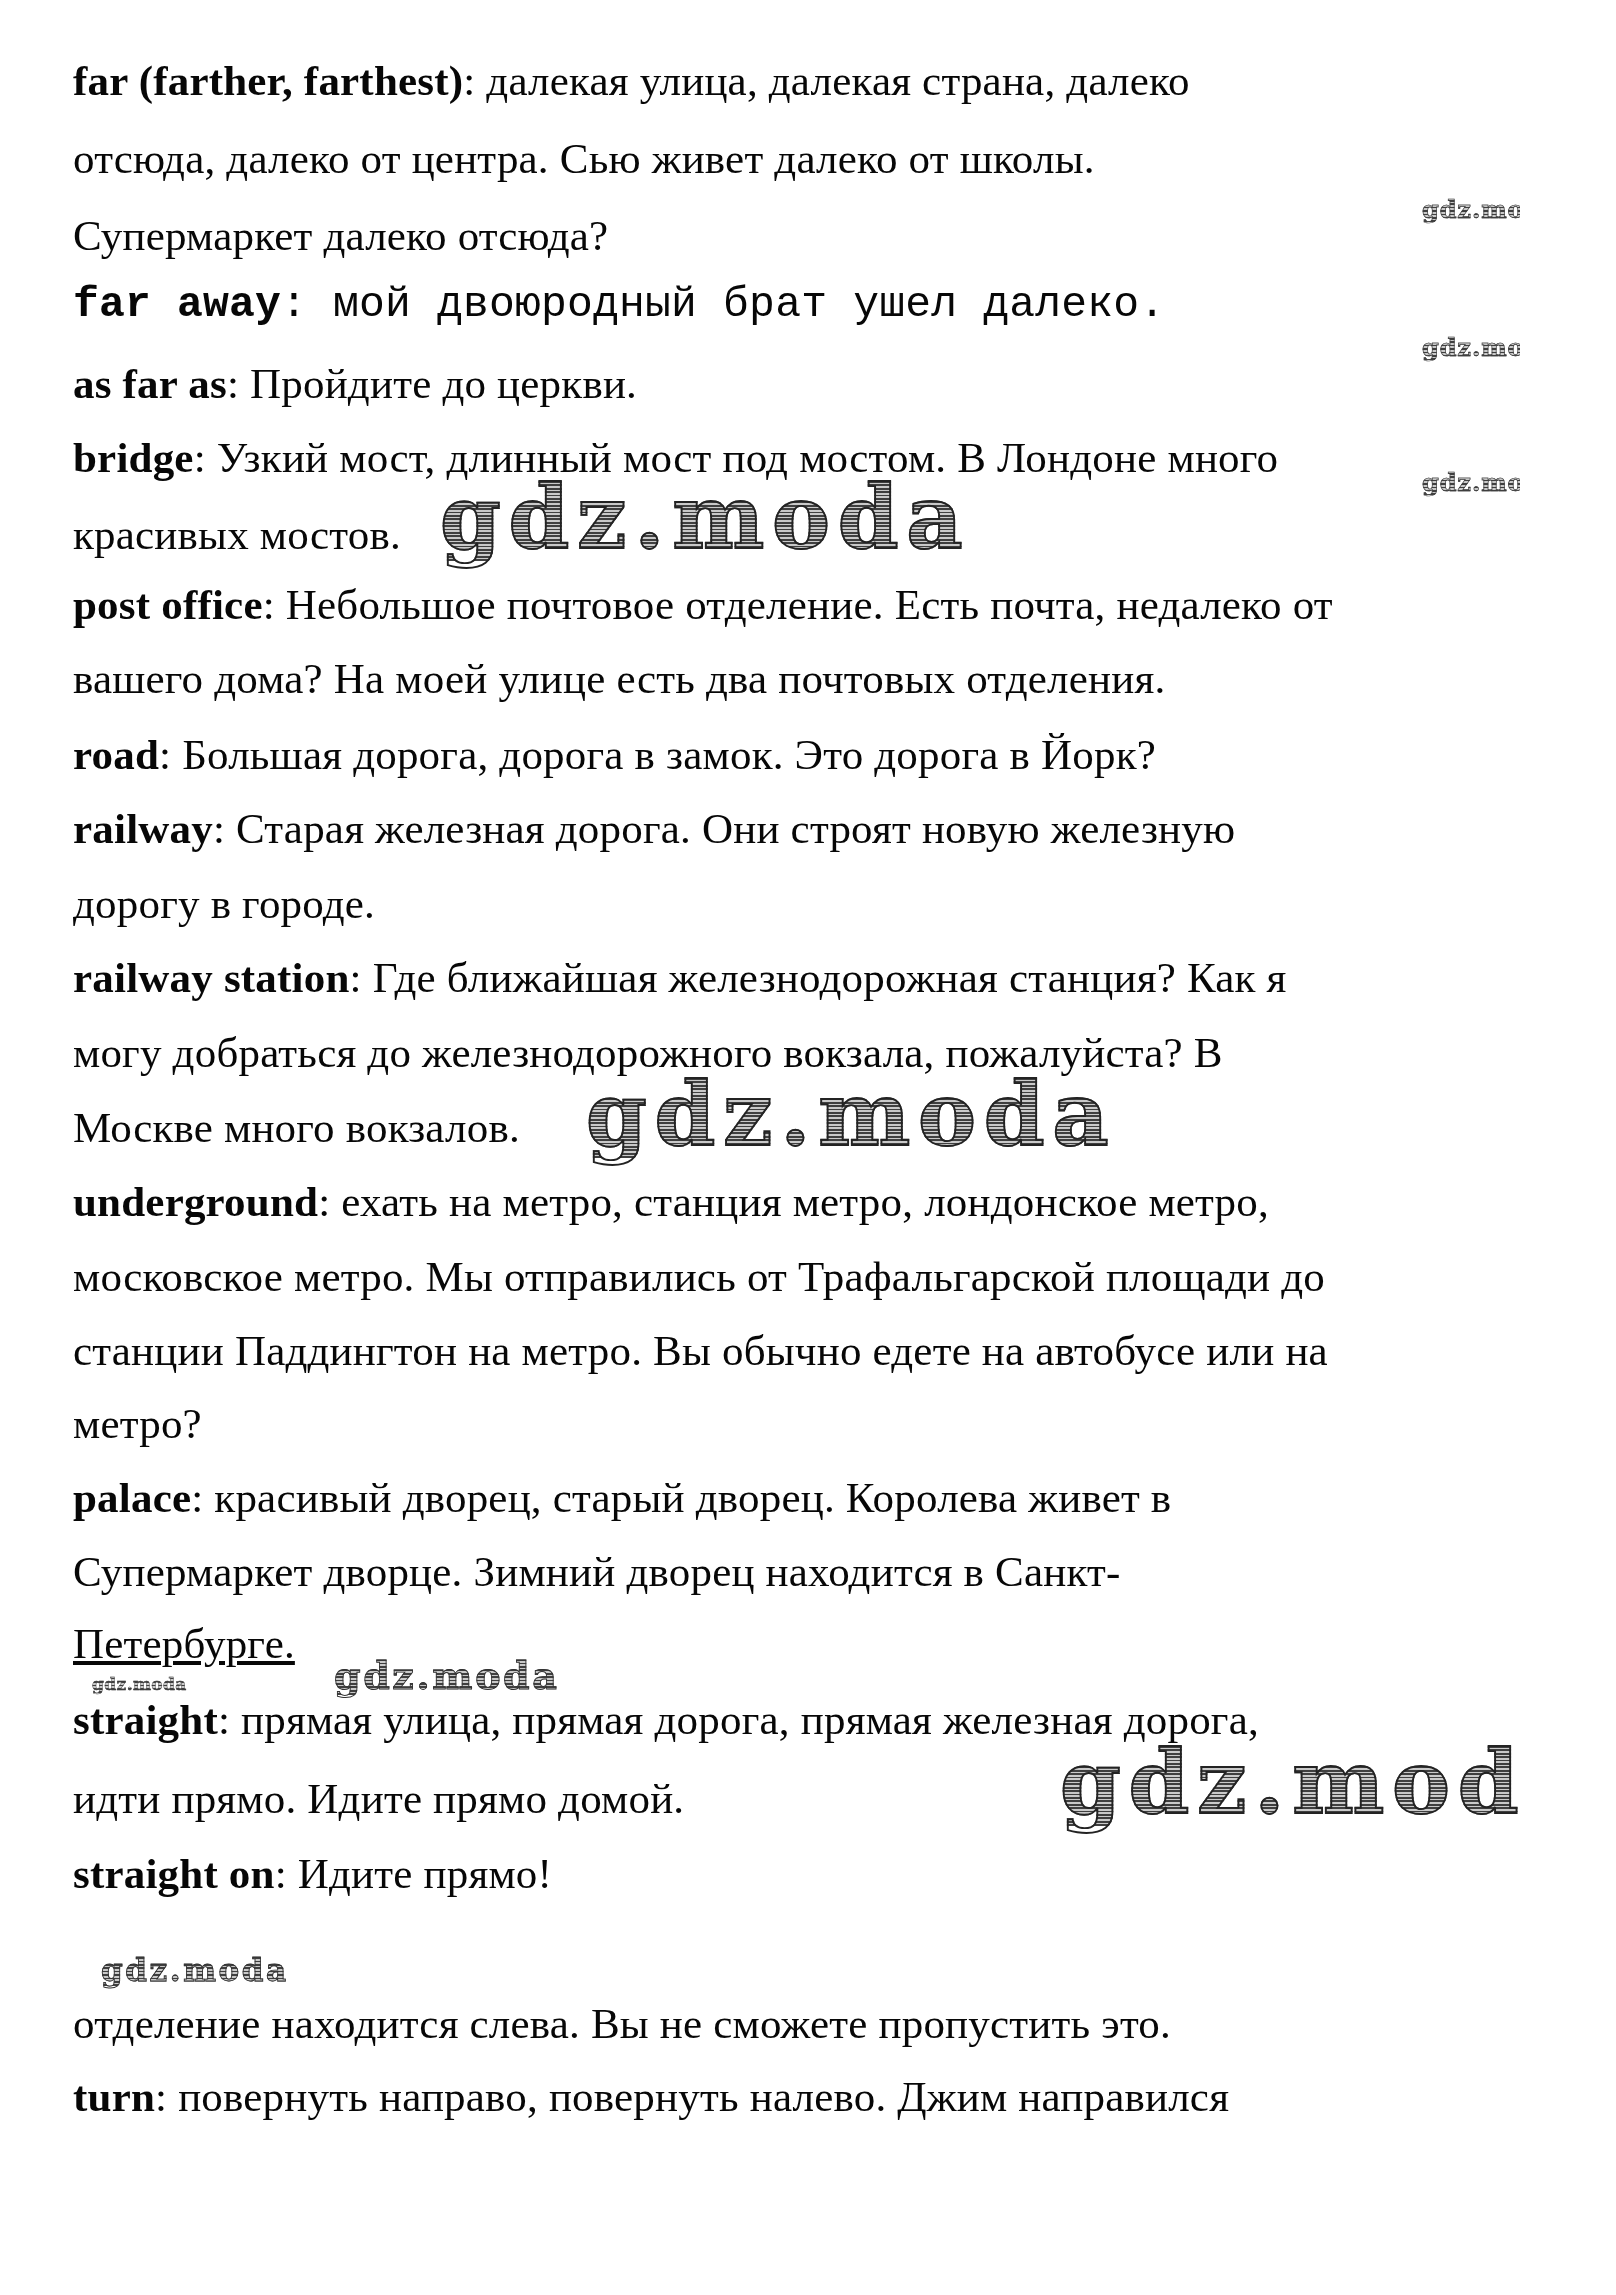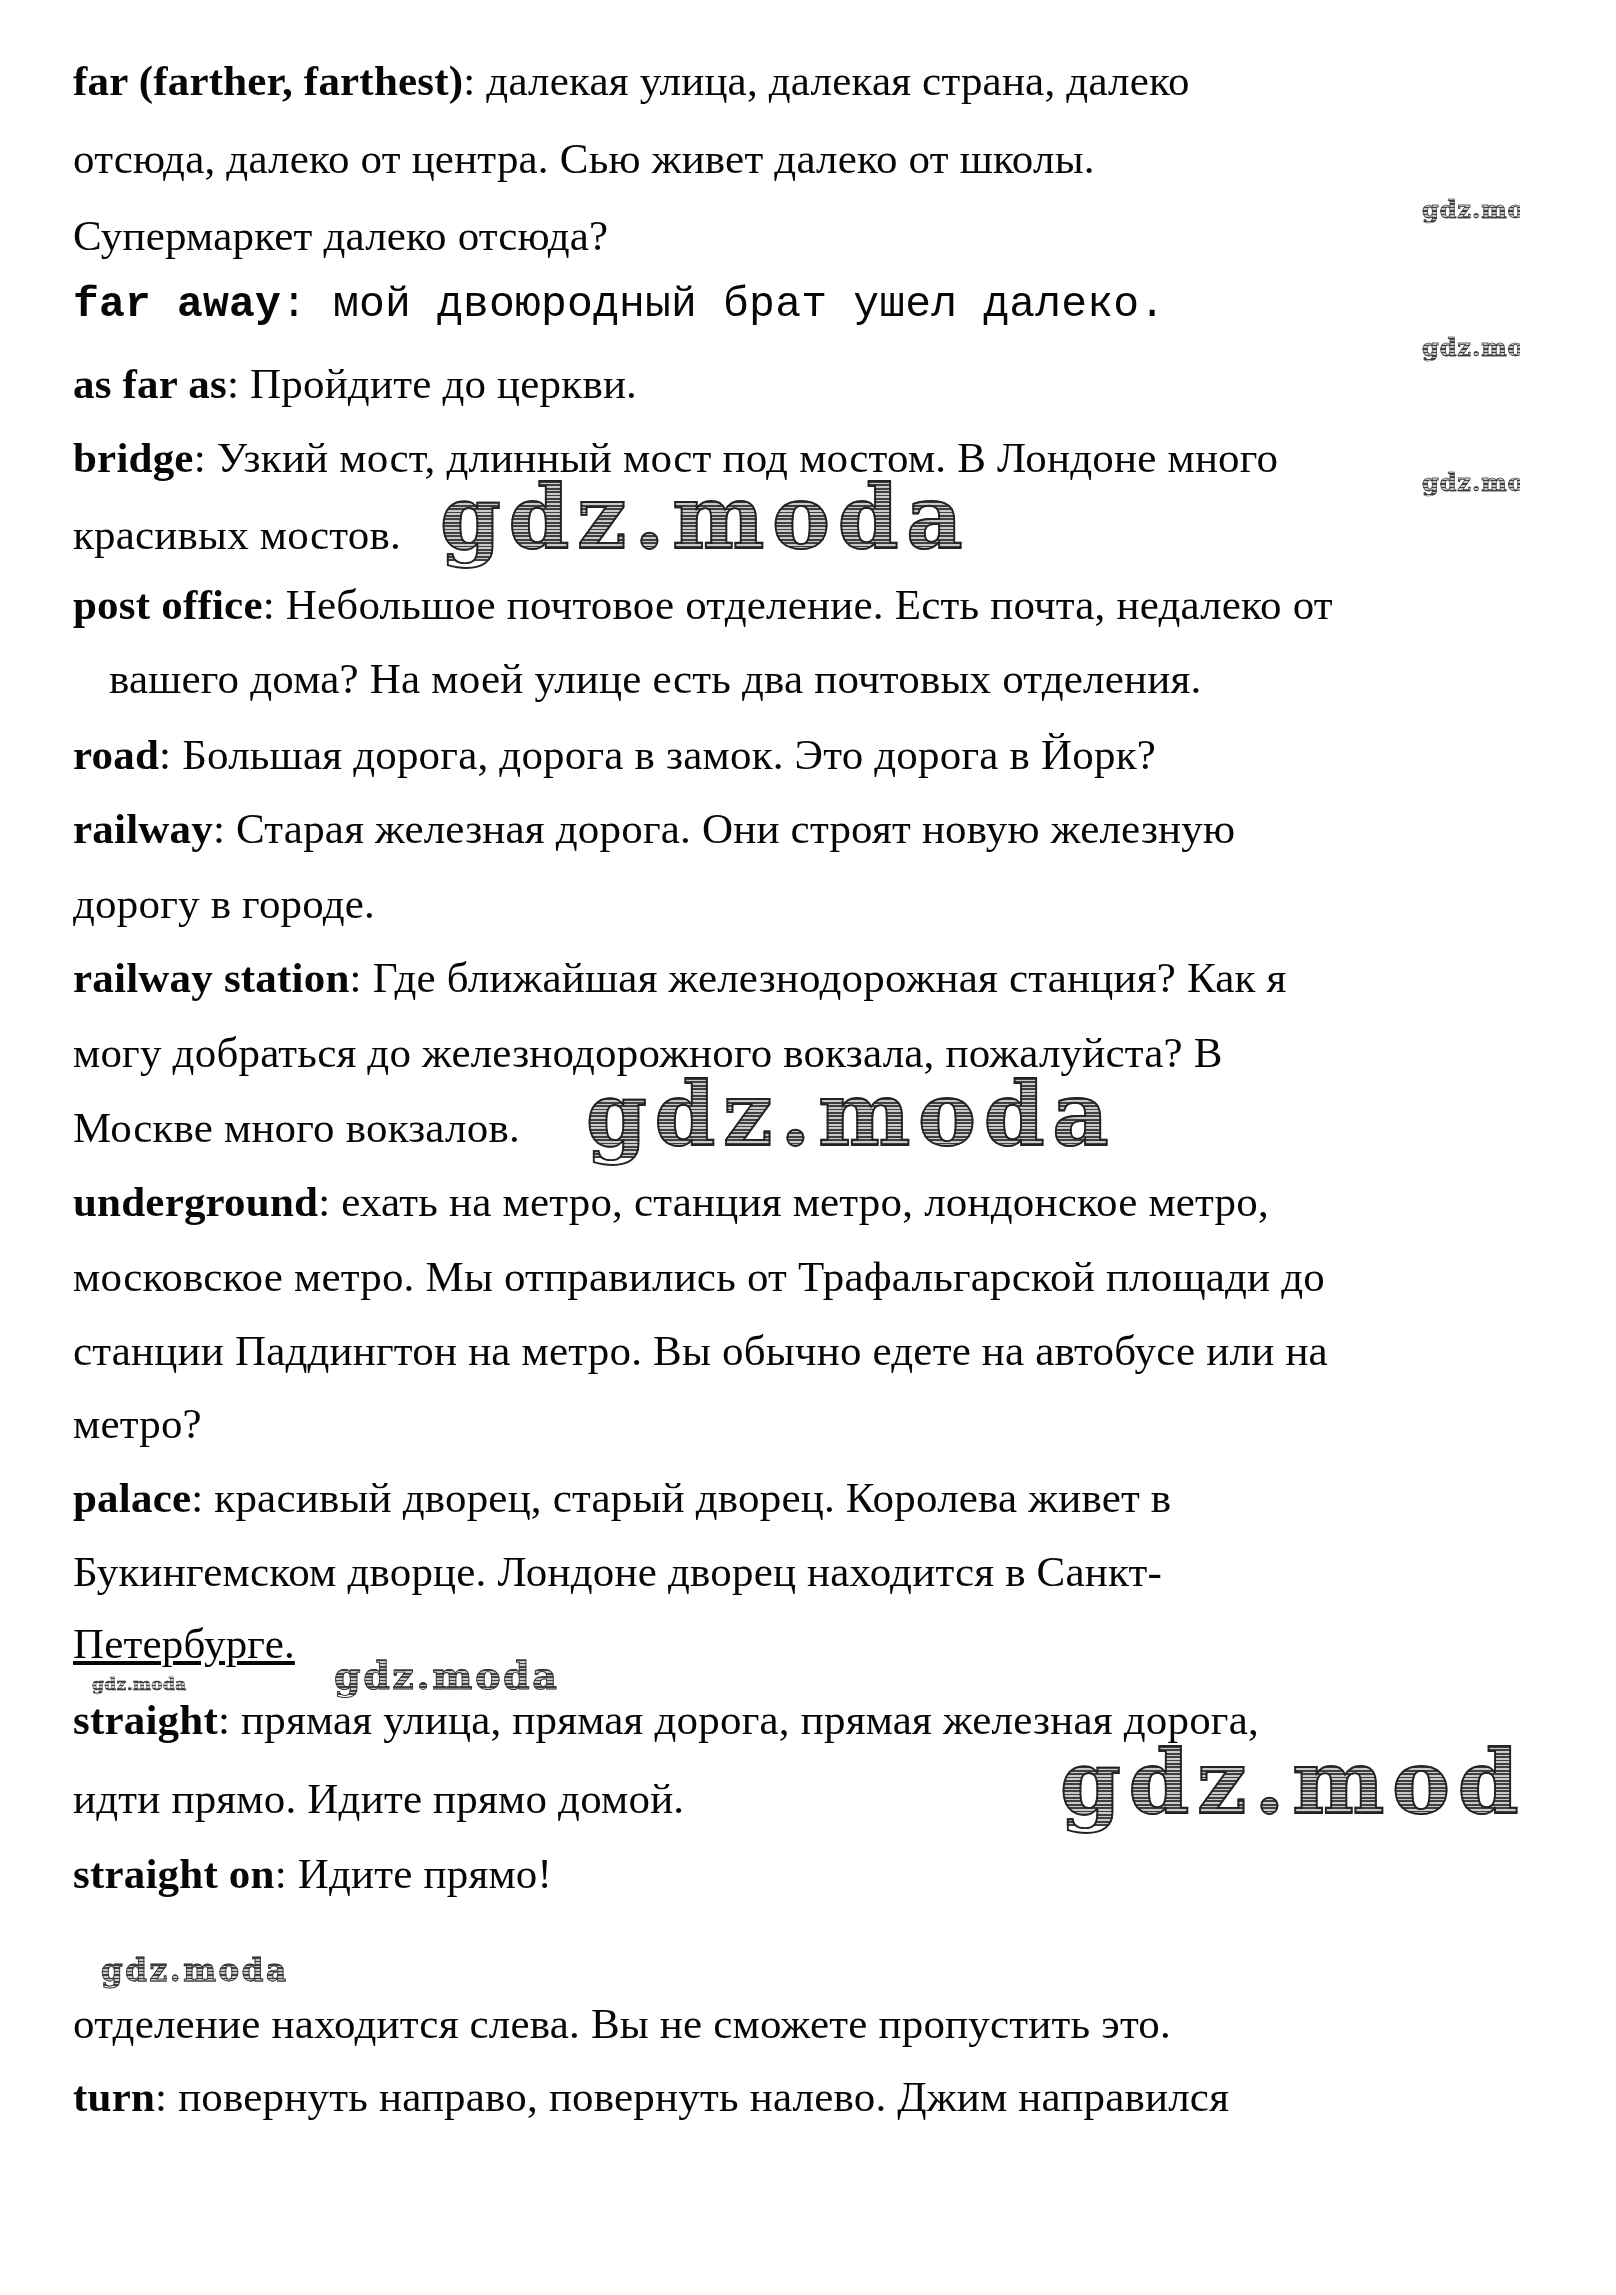--- a/index.html
+++ b/index.html
@@ -50,33 +50,33 @@
 
 <div class="page">
     <div class="line" style="top: 57px;"><span class="term">far (farther, farthest)</span><span>: далекая улица, далекая страна, далеко</span></div>
     <div class="line" style="top: 135px;"><span>отсюда, далеко от центра. Сью живет далеко от школы.</span></div>
     <div class="line" style="top: 212px;"><span>Супермаркет далеко отсюда?</span></div>
     <div class="line" style="top: 281px; font-family: Liberation Mono, monospace;"><span class="term">far away</span><span>: мой двоюродный брат ушел далеко.</span></div>
     <div class="line" style="top: 360px;"><span class="term">as far as</span><span>: Пройдите до церкви.</span></div>
     <div class="line" style="top: 434px;"><span class="term">bridge</span><span>: Узкий мост, длинный мост под мостом. В Лондоне много</span></div>
     <div class="line" style="top: 511px;"><span>красивых мостов.</span></div>
     <div class="line" style="top: 581px;"><span class="term">post office</span><span>: Небольшое почтовое отделение. Есть почта, недалеко от</span></div>
-    <div class="line" style="top: 655px; margin-left: 36px;"><span>вашего дома? На моей улице есть два почтовых отделения.</span></div>
+    <div class="line" style="top: 655px;"><span>вашего дома? На моей улице есть два почтовых отделения.</span></div>
     <div class="line" style="top: 731px;"><span class="term">road</span><span>: Большая дорога, дорога в замок. Это дорога в Йорк?</span></div>
     <div class="line" style="top: 805px;"><span class="term">railway</span><span>: Старая железная дорога. Они строят новую железную</span></div>
     <div class="line" style="top: 880px;"><span>дорогу в городе.</span></div>
     <div class="line" style="top: 954px;"><span class="term">railway station</span><span>: Где ближайшая железнодорожная станция? Как я</span></div>
     <div class="line" style="top: 1029px;"><span>могу добраться до железнодорожного вокзала, пожалуйста? В</span></div>
     <div class="line" style="top: 1104px;"><span>Москве много вокзалов.</span></div>
     <div class="line" style="top: 1178px;"><span class="term">underground</span><span>: ехать на метро, станция метро, лондонское метро,</span></div>
     <div class="line" style="top: 1253px;"><span>московское метро. Мы отправились от Трафальгарской площади до</span></div>
     <div class="line" style="top: 1327px;"><span>станции Паддингтон на метро. Вы обычно едете на автобусе или на</span></div>
     <div class="line" style="top: 1400px;"><span>метро?</span></div>
     <div class="line" style="top: 1474px;"><span class="term">palace</span><span>: красивый дворец, старый дворец. Королева живет в</span></div>
-    <div class="line" style="top: 1548px;"><span>Букингемском дворце. Лондоне дворец находится в Санкт-</span></div>
+    <div class="line" style="top: 1548px;"><span>Супермаркет дворце. Зимний дворец находится в Санкт-</span></div>
     <div class="line" style="top: 1620px; text-decoration: underline;"><span>Петербурге.</span></div>
     <div class="line" style="top: 1696px;"><span class="term">straight</span><span>: прямая улица, прямая дорога, прямая железная дорога,</span></div>
     <div class="line" style="top: 1775px;"><span>идти прямо. Идите прямо домой.</span></div>
     <div class="line" style="top: 1850px;"><span class="term">straight on</span><span>: Идите прямо!</span></div>
     <div class="line" style="top: 2000px;"><span>отделение находится слева. Вы не сможете пропустить это.</span></div>
     <div class="line" style="top: 2073px;"><span class="term">turn</span><span>: повернуть направо, повернуть налево. Джим направился</span></div>
     <div class="watermark wm-small" style="left: 1422px; top: 198px; font-size: 24px;">gdz.moda</div>
     <div class="watermark wm-small" style="left: 1422px; top: 336px; font-size: 24px;">gdz.moda</div>
     <div class="watermark wm-small" style="left: 1422px; top: 471px; font-size: 24px;">gdz.moda</div>
     <div class="watermark wm-big" style="left: 440px; top: 474px; font-size: 87px;">gdz.moda</div>

